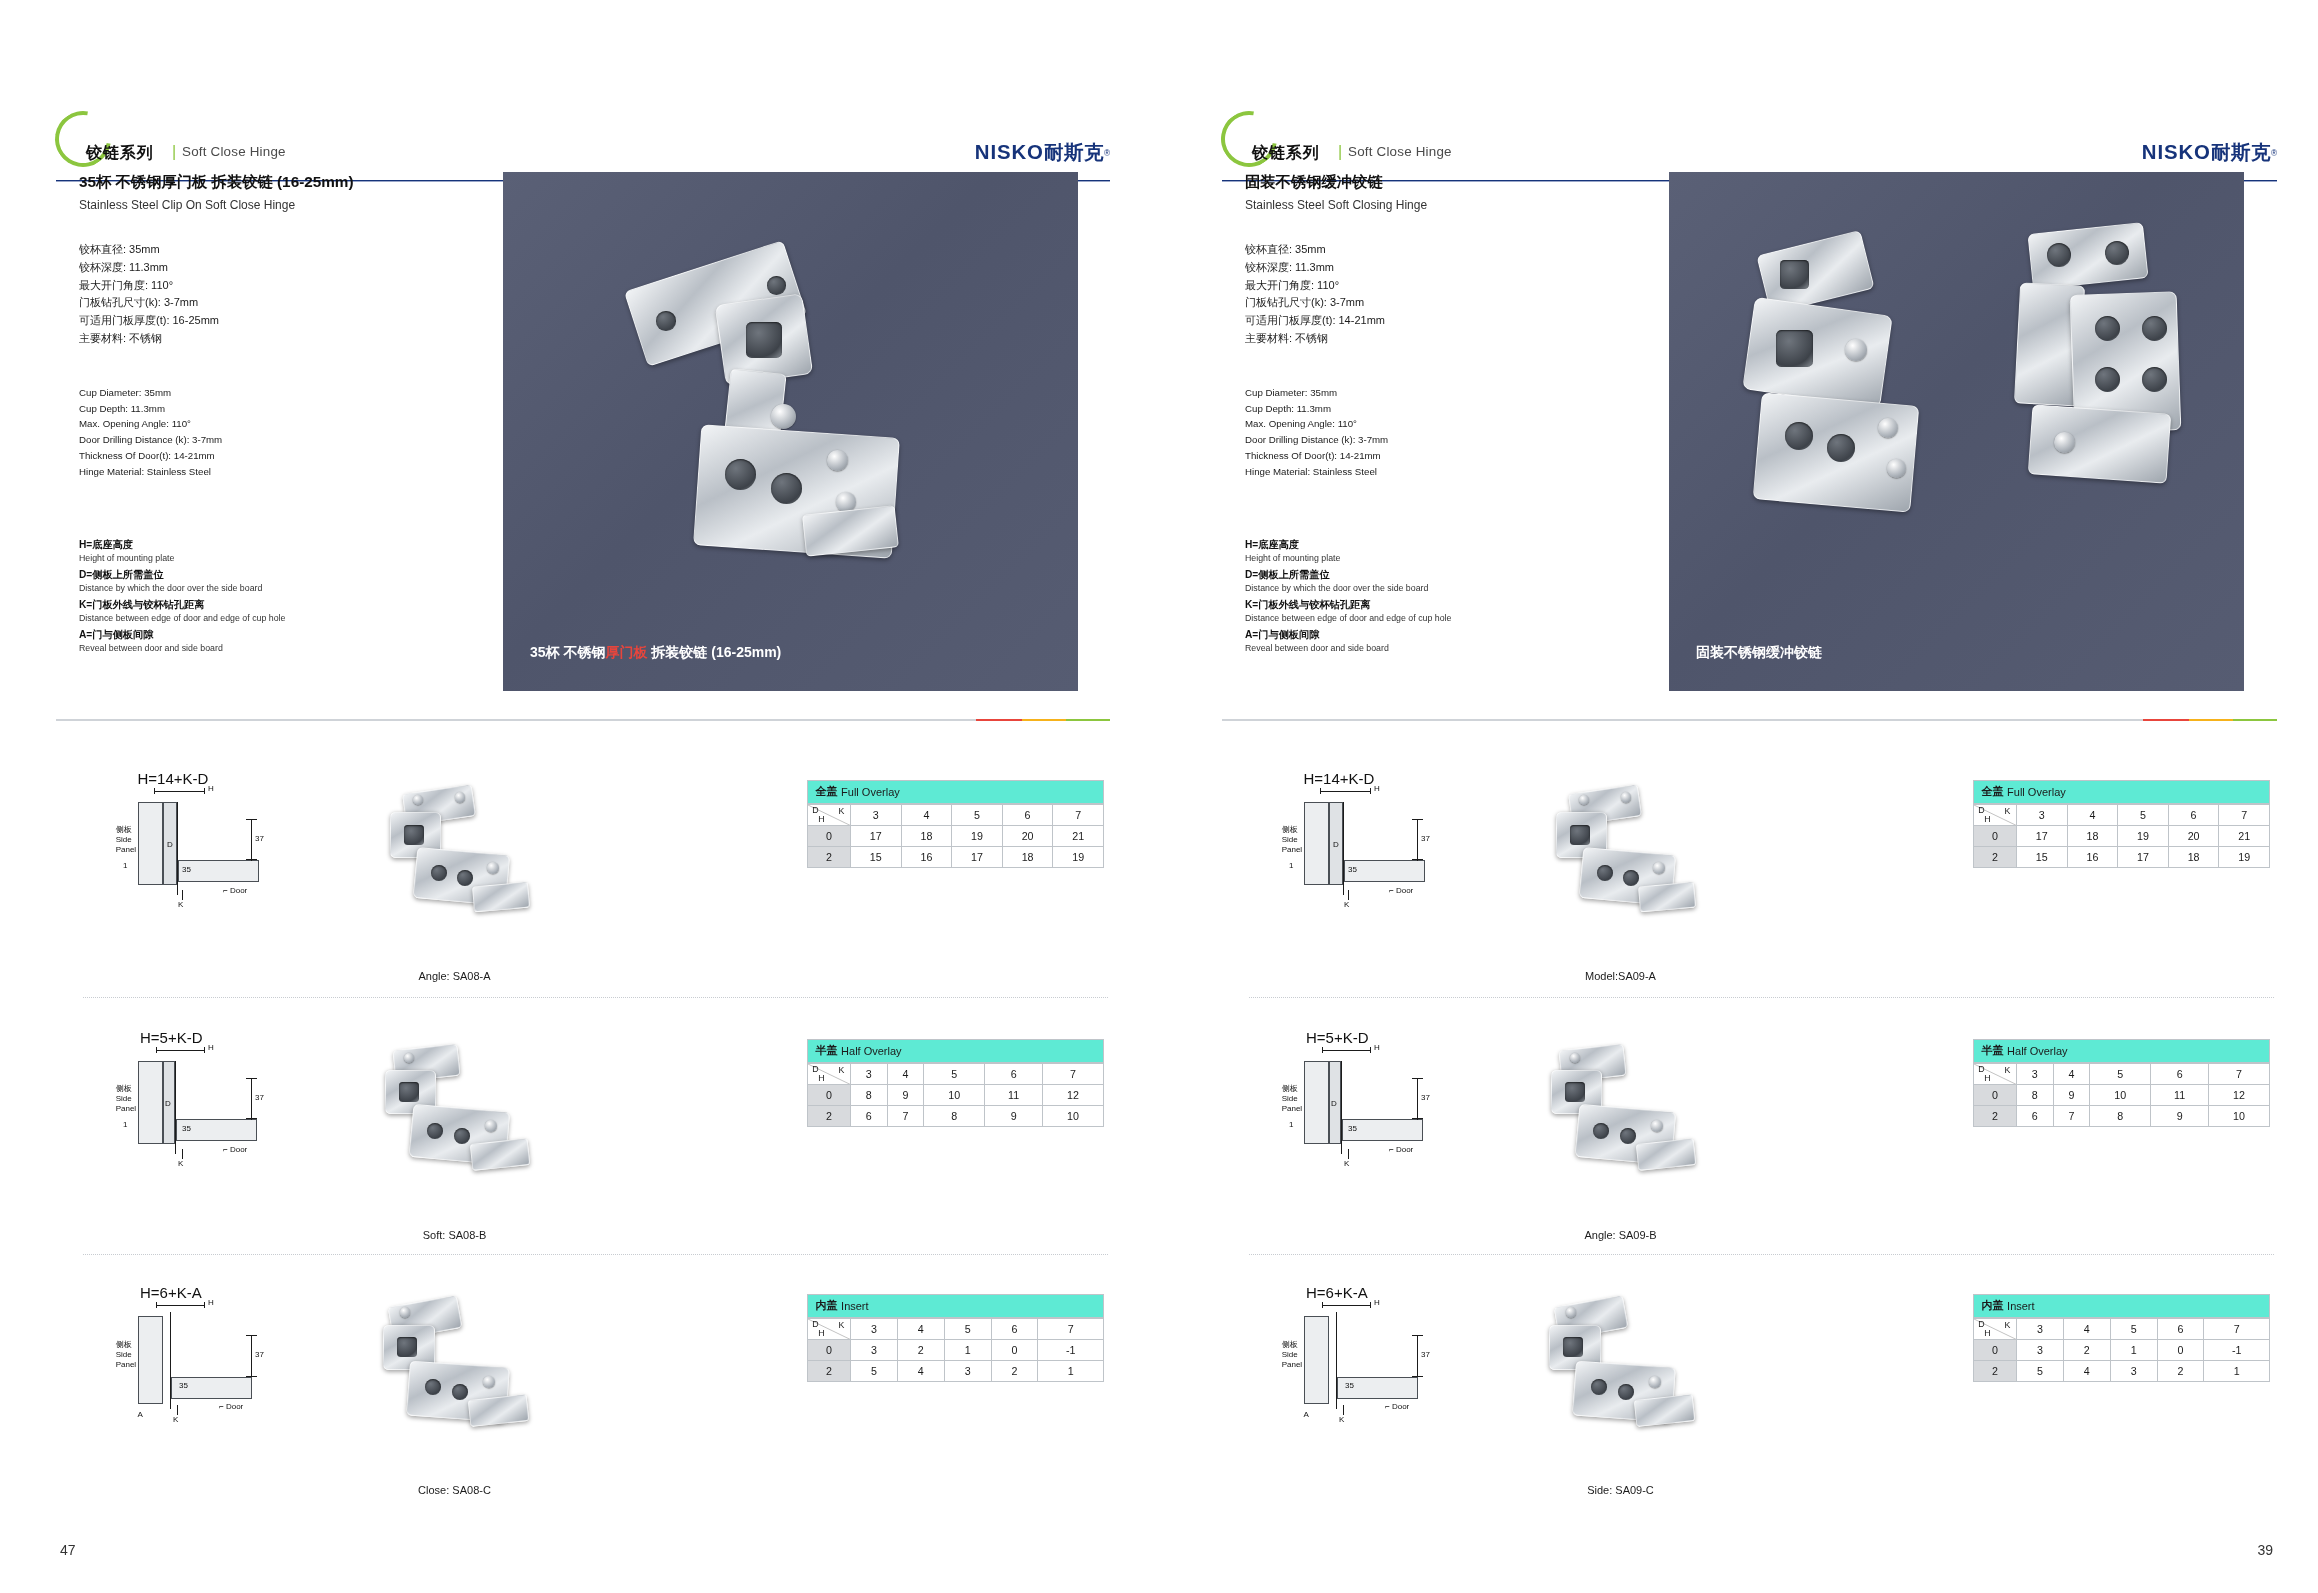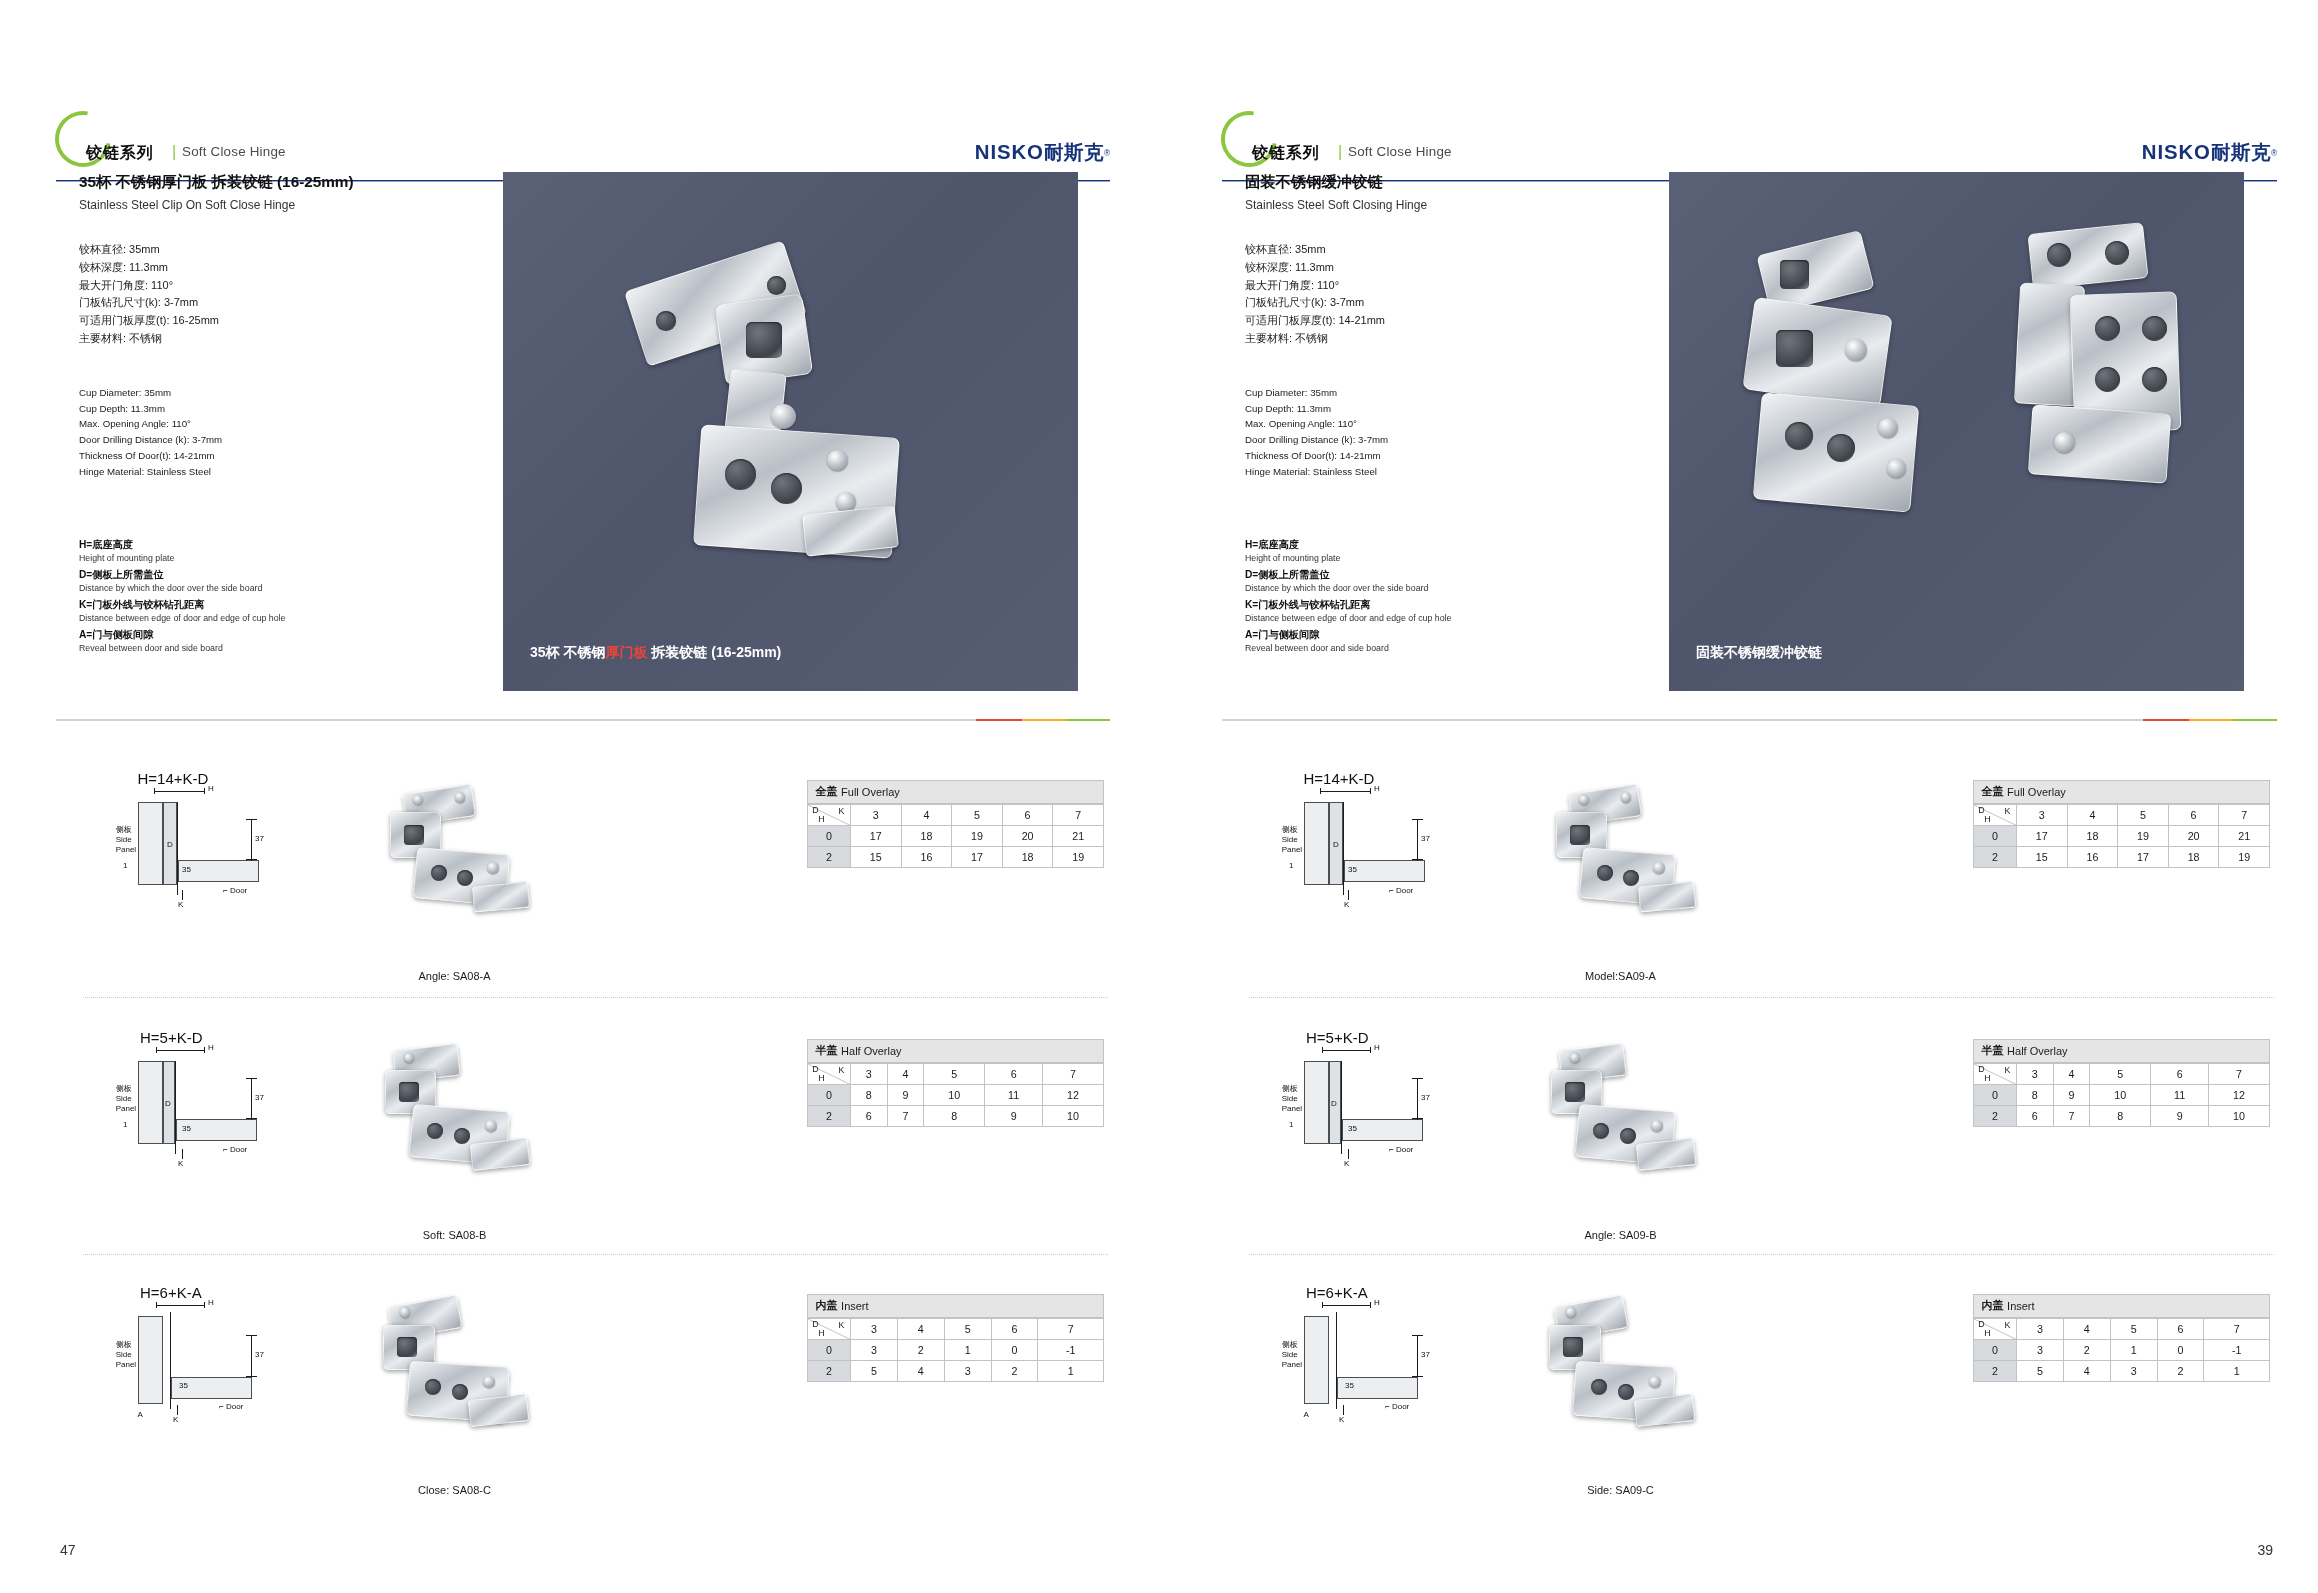--- a/index.html
+++ b/index.html
@@ -107,21 +107,21 @@
   .ln { position:absolute; background:#1b1b1b; }
   .panel-fill { position:absolute; background:#eceef0; border:0.7px solid #4a4f55; }
   .panel-hatch { position:absolute; background:#dfe2e5; border:0.7px solid #4a4f55; }
 
   .prodshot { position:absolute; left:250px; top:4.6px; width:297px; height:199px; }
   .model-label { position:absolute; left:250px; top:209px; width:297px; text-align:center; font-size:11px; color:#1b1b1b; }
 
   
   .tbl { position:absolute; left:751px; top:18.5px; width:297px; }
   .tbl-cap {
-    height:24px; background:#e5e5e5; border:0.5px solid #bfc4c9;
+    height:24px; background:#5eead4; border:0.5px solid #bfc4c9;
     font-size:11px; display:flex; align-items:center; padding-left:7.4px;
   }
   .tbl-cap b { font-weight:bold; margin-right:3.7px; }
   table { border-collapse:collapse; width:100%; }
   td, th {
     border:0.5px solid #bfc4c9; height:21.3px; text-align:center;
     font-size:10.7px; font-weight:normal; color:#1b1b1b; background:#fff;
   }
   .hk { position:relative; width:43px; background:#ffffff; }
   .hk .slash { position:absolute; left:0; top:0; width:100%; height:100%; }

